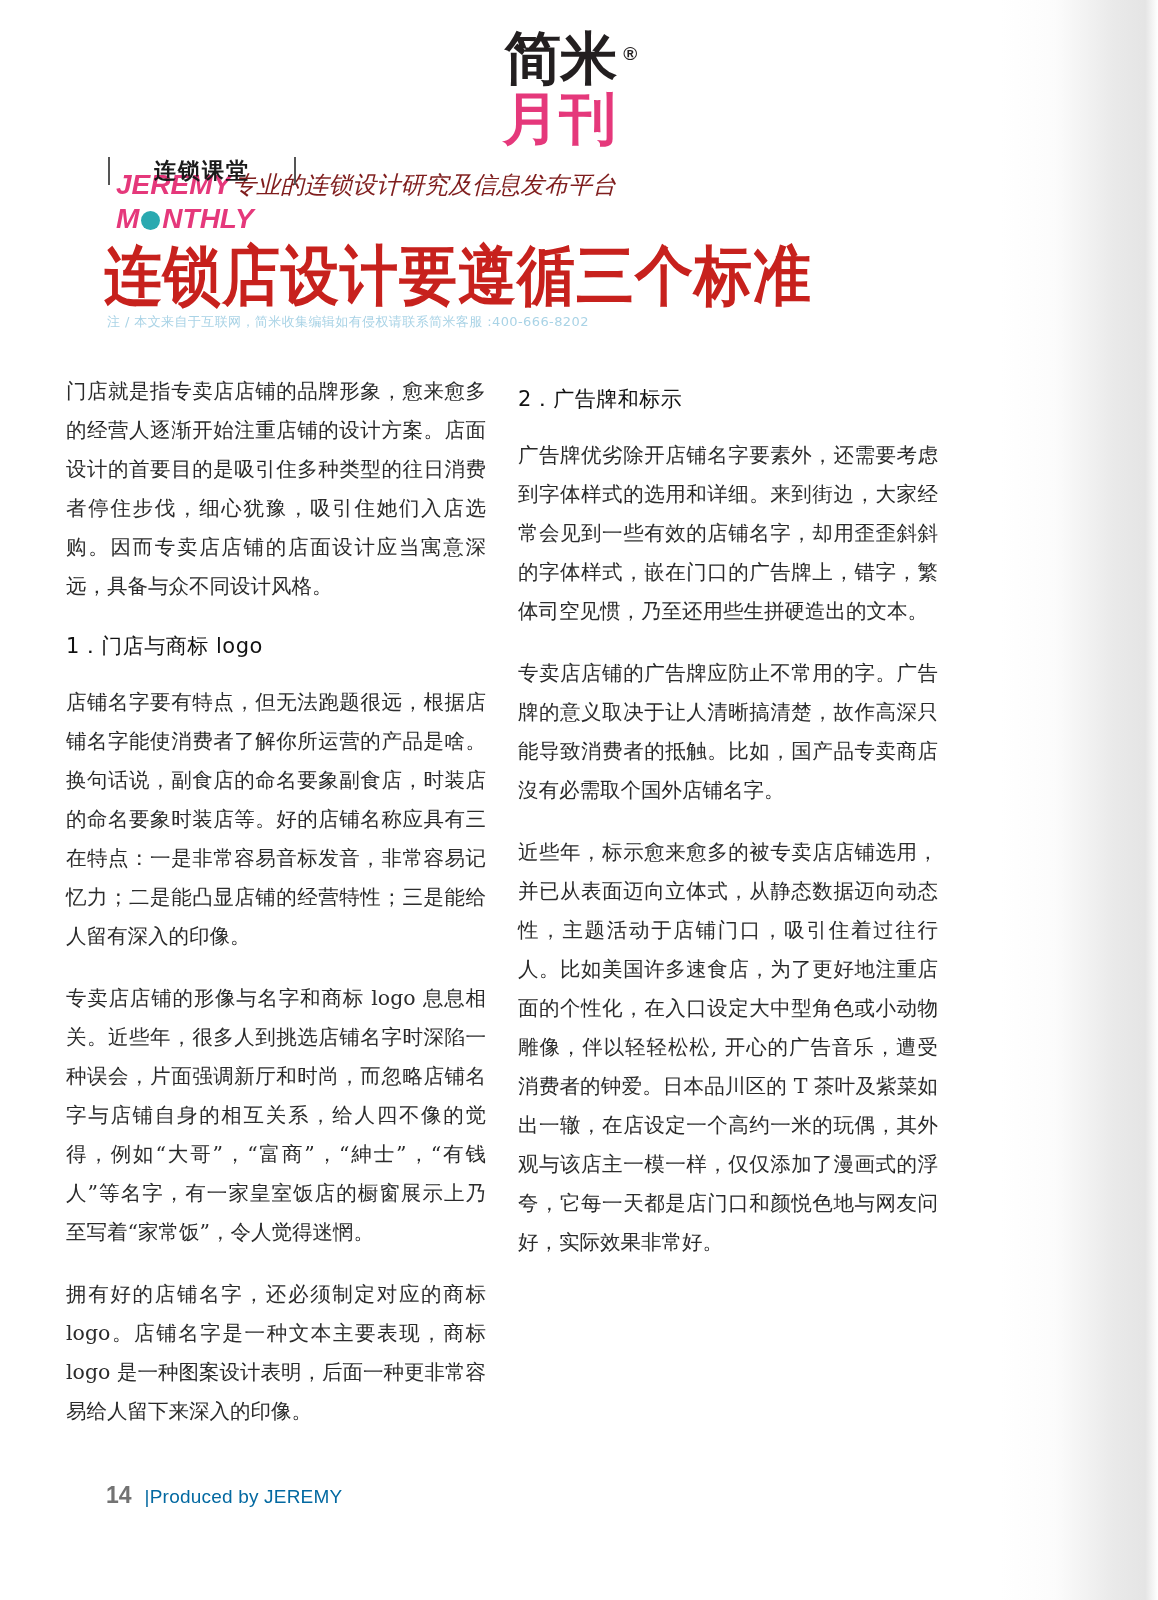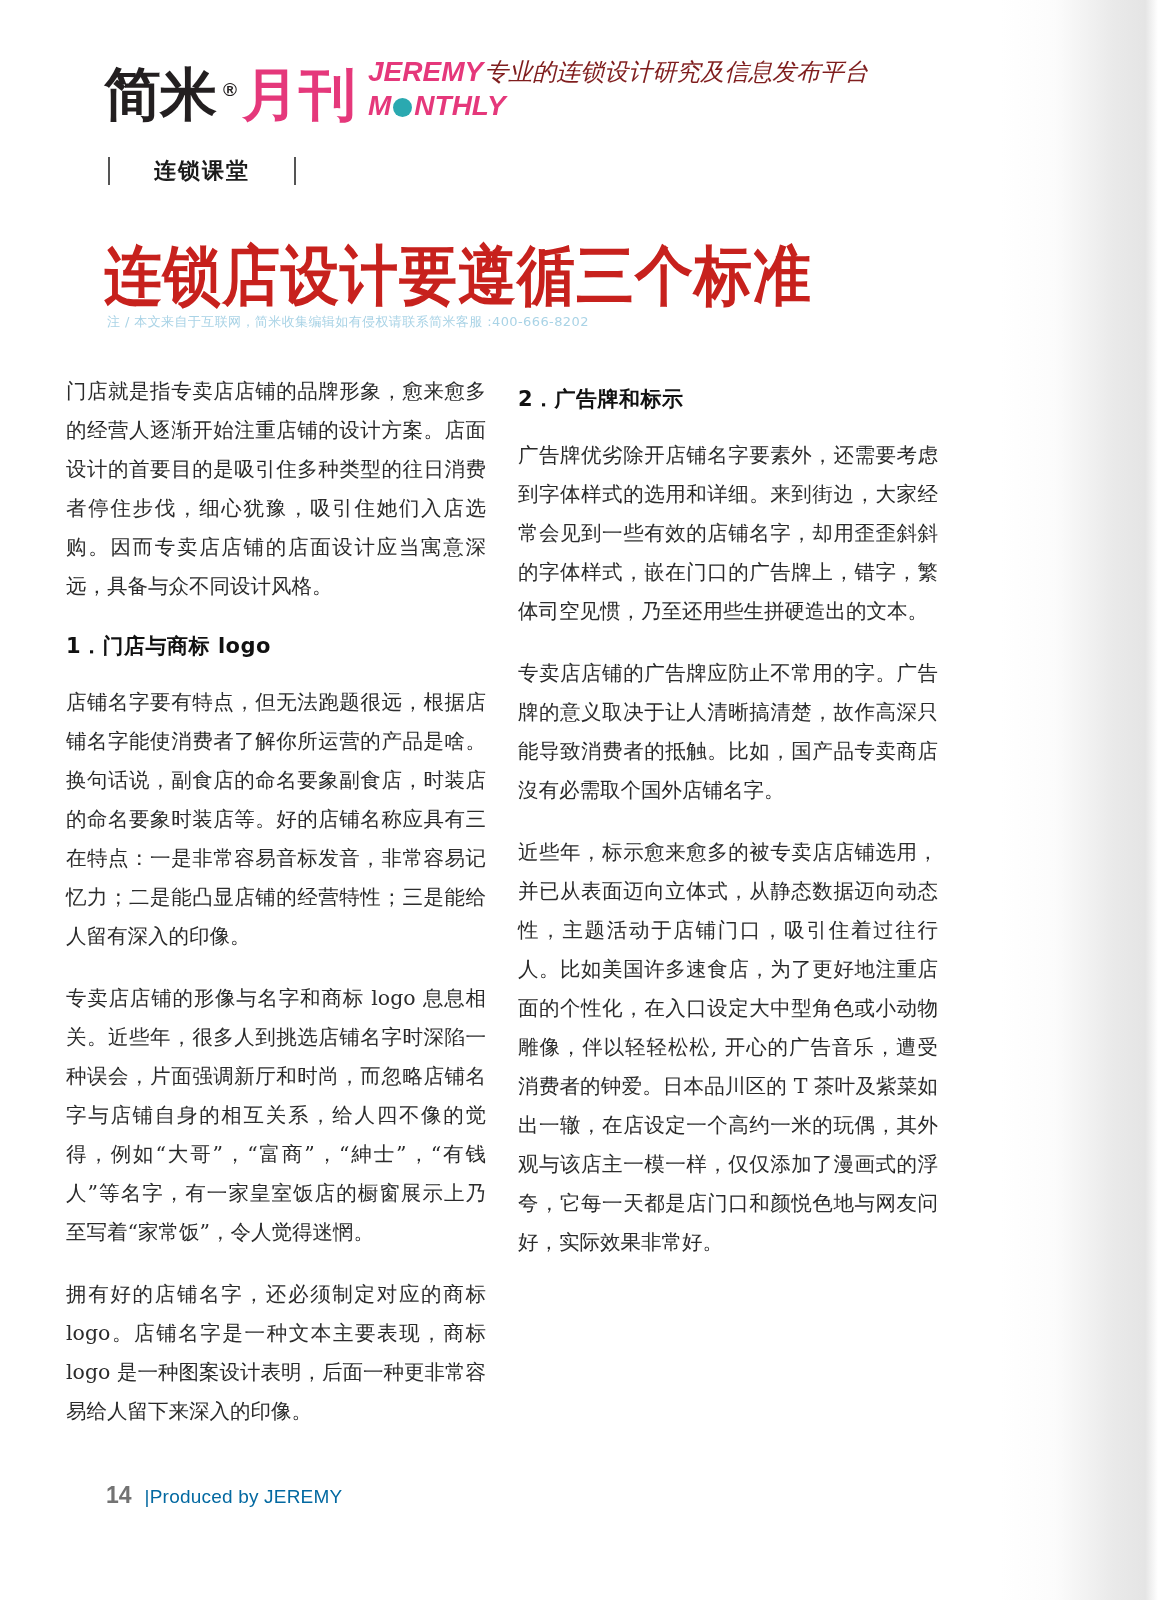--- a/index.html
+++ b/index.html
@@ -33,24 +33,25 @@
     left: 0;
     top: 0;
     width: 1005px;
     height: 1600px;
   }
 
   
   .masthead {
     position: absolute;
     left: 104px;
-    top: 42px;
+    top: 28px;
     height: 82px;
     display: flex;
     align-items: flex-end;
+    flex-direction: column;
   }
   .logo-cn {
     position: relative;
     font-family: "DejaVu Sans", sans-serif;
     font-weight: bold;
     font-size: 57px;
     line-height: 60px;
     letter-spacing: -1px;
     color: #231f20;
     white-space: nowrap;
@@ -195,21 +196,21 @@
     font-size: 20.5px;
     line-height: 39px;
     color: #2b2b2b;
     text-align: justify;
     text-justify: inter-ideograph;
     letter-spacing: 0px;
   }
   h3.subhead {
     margin: 10px 0 20px 0;
     font-family: "DejaVu Sans", sans-serif;
-    font-weight: bold;
+    font-weight: normal;
     font-size: 21px;
     line-height: 34px;
     color: #111;
     letter-spacing: 0.5px;
   }
   h3.subhead.first { margin-top: 8px; }
 
   
   .footer {
     position: absolute;

